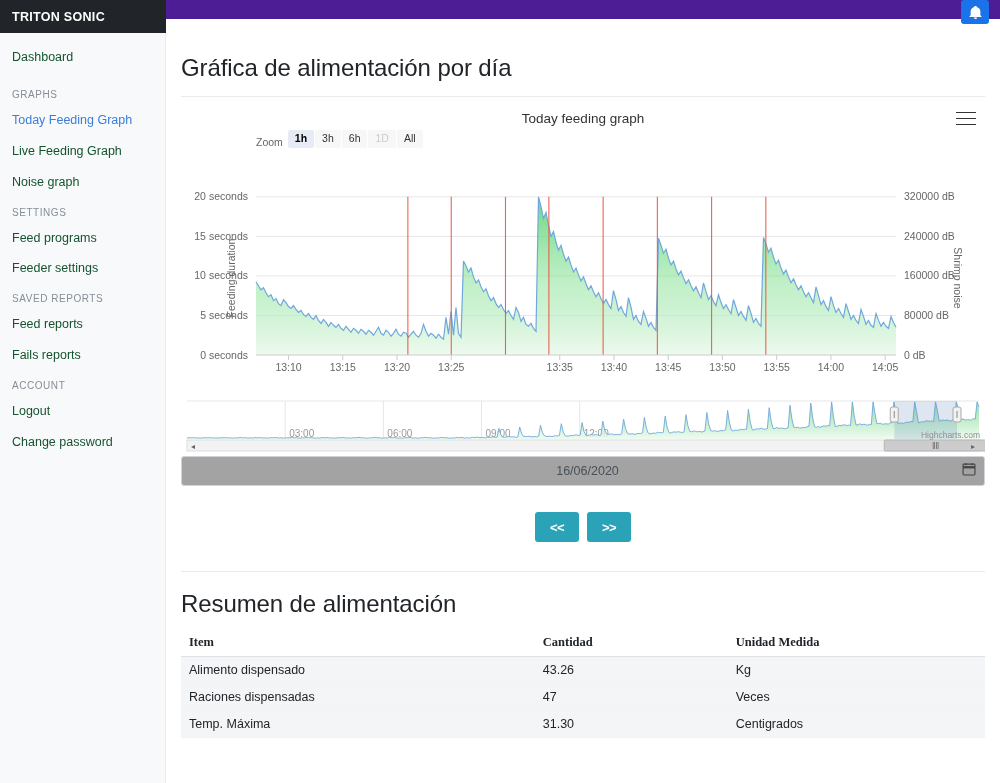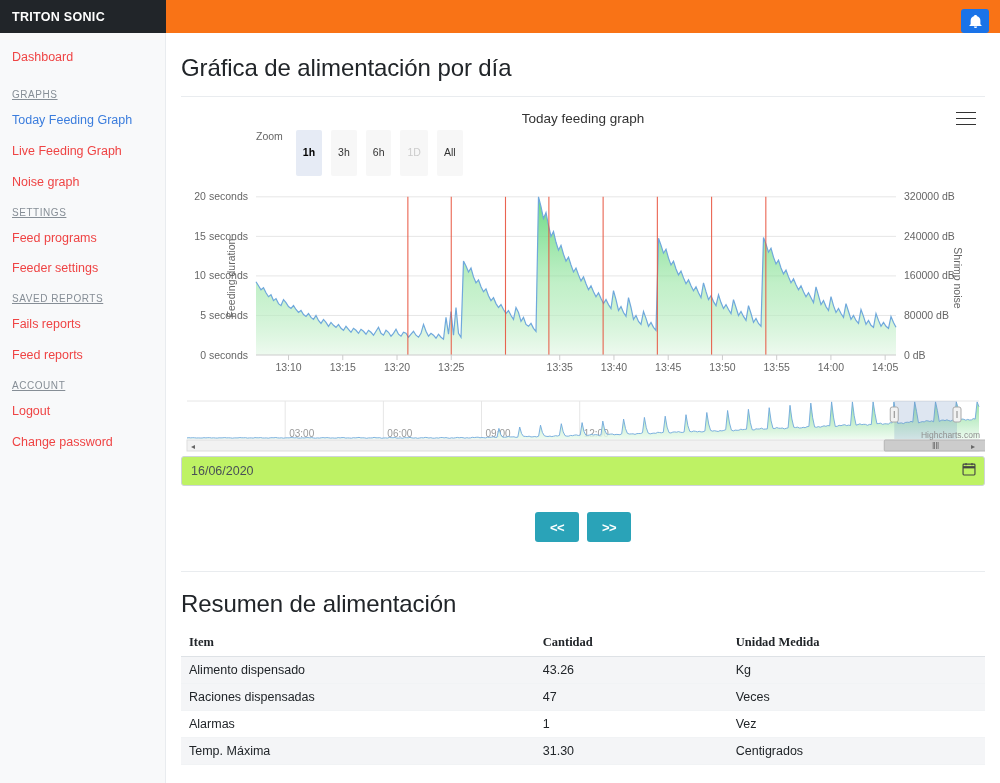--- a/index.html
+++ b/index.html
@@ -8,23 +8,23 @@
     width: 1000px; height: 783px;
     overflow: hidden;
     background: #ffffff;
     font-family: "Liberation Sans", sans-serif;
     -webkit-font-smoothing: antialiased;
   }
 
   
   #topbar {
     position: absolute; top: 0; left: 0;
-    width: 1000px; height: 33px;
-    background: #f97316;
-    display: flex; align-items: flex-end;
+    width: 1000px; height: 19px;
+    background: #4c1d95;
+    display: flex; align-items: flex-start;
     z-index: 40;
   }
   #brand {
     width: 166px; height: 33px;
     background: #212529;
     display: flex; align-items: center;
     padding-left: 12px;
     color: #ffffff;
     font-size: 12.5px; font-weight: bold;
     letter-spacing: .3px;
@@ -46,33 +46,32 @@
     width: 166px; height: 750px;
     background: #f8f9fa;
     border-right: 1px solid #e9ecef;
     padding-top: 9px;
     z-index: 30;
   }
   .nav-link {
     display: block;
     padding: 7px 12px;
     font-size: 12.5px;
-    color: #ef4444;
+    color: #14532d;
     text-decoration: none;
     line-height: 1.35;
     cursor: pointer;
   }
   .nav-link.active { color: #3b7ddd; }
   .nav-header {
     padding: 9px 12px 5px 12px;
     font-size: 10px;
     color: #868e96;
     letter-spacing: .55px;
     text-transform: uppercase;
-    text-decoration: underline;
   }
   .nav-header.first { padding-top: 16px; }
 
   
   #main {
     position: absolute; top: 33px; left: 166px;
     width: 834px; height: 750px;
     background: #ffffff;
     overflow: hidden;
   }
@@ -110,26 +109,26 @@
     cursor: pointer;
   }
   #export-menu span {
     display: block; height: 3px; background: #333333;
     border-top: 1px solid #ffffff; border-bottom: 1px solid #ffffff;
   }
 
   
   #zoom-bar {
     position: absolute; top: 33px; left: 75px;
-    display: flex; align-items: flex-start; gap: 9px;
+    display: flex; align-items: flex-end; gap: 1px;
   }
   #zoom-label { font-size: 10.5px; color: #666666; margin-right: 4px; }
   .zoom-btn {
     font-size: 10.5px;
-    padding: 17px 7px;
+    padding: 3px 7px;
     border-radius: 2px;
     background: #f7f7f7;
     color: #333333;
     cursor: pointer;
     line-height: 1.1;
   }
   .zoom-btn.active { background: #e6ebf5; font-weight: bold; color: #000000; }
   .zoom-btn.disabled { color: #cccccc; cursor: default; }
 
   
@@ -163,22 +162,22 @@
     text-align: center;
   }
 
   
   #date-row { margin: 4px 15px 0 15px; }
   #date-field {
     position: relative;
     height: 30px;
     border: 1px solid #ced4da;
     border-radius: 3px;
-    background: #bef264;
-    display: flex; align-items: center;
+    background: #a3a3a3;
+    display: flex; align-items: center; justify-content: center;
   }
   #date-value {
     font-size: 12.5px; color: #495057;
     padding-left: 9px;
   }
   #cal-icon {
     position: absolute; right: 8px; top: 50%;
     transform: translateY(-50%);
     cursor: pointer;
   }
@@ -241,22 +240,22 @@
 <nav id="sidebar">
   <a class="nav-link">Dashboard</a>
   <div class="nav-header first">GRAPHS</div>
   <a class="nav-link active">Today Feeding Graph</a>
   <a class="nav-link">Live Feeding Graph</a>
   <a class="nav-link">Noise graph</a>
   <div class="nav-header">SETTINGS</div>
   <a class="nav-link">Feed programs</a>
   <a class="nav-link">Feeder settings</a>
   <div class="nav-header">SAVED REPORTS</div>
+  <a class="nav-link">Feed reports</a>
   <a class="nav-link">Fails reports</a>
-  <a class="nav-link">Feed reports</a>
   <div class="nav-header">ACCOUNT</div>
   <a class="nav-link">Logout</a>
   <a class="nav-link">Change password</a>
 </nav>
 
 <main id="main">
 
   <h1 class="page-title">Gráfica de alimentación por día</h1>
   <div class="rule"></div>
 
@@ -407,25 +406,20 @@
         <tr class="striped">
           <td>Alimento dispensado</td>
           <td>43.26</td>
           <td>Kg</td>
         </tr>
         <tr class="striped">
           <td>Raciones dispensadas</td>
           <td>47</td>
           <td>Veces</td>
         </tr>
-        <tr>
-          <td>Alarmas</td>
-          <td>1</td>
-          <td>Vez</td>
-        </tr>
         <tr class="striped">
           <td>Temp. Máxima</td>
           <td>31.30</td>
           <td>Centigrados</td>
         </tr>
       </tbody>
   </table>
 
 </main>
 

